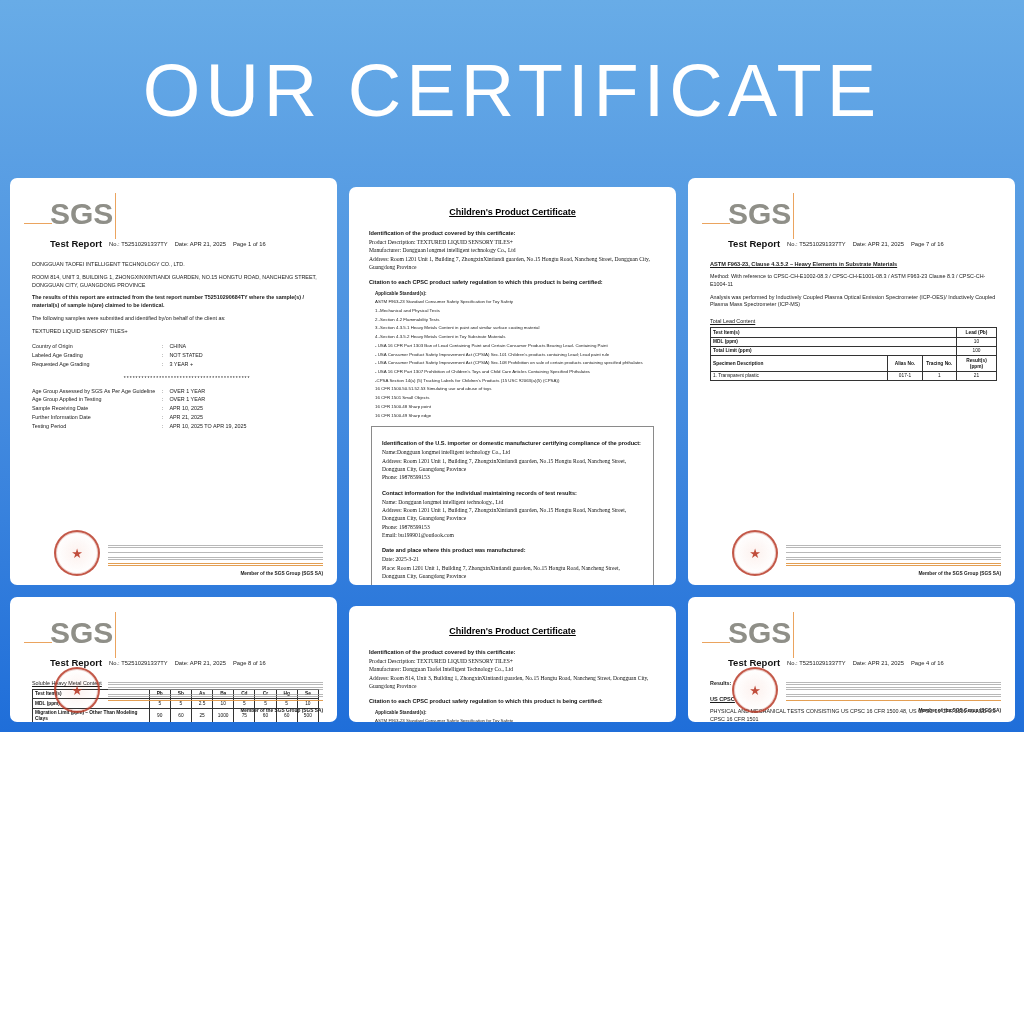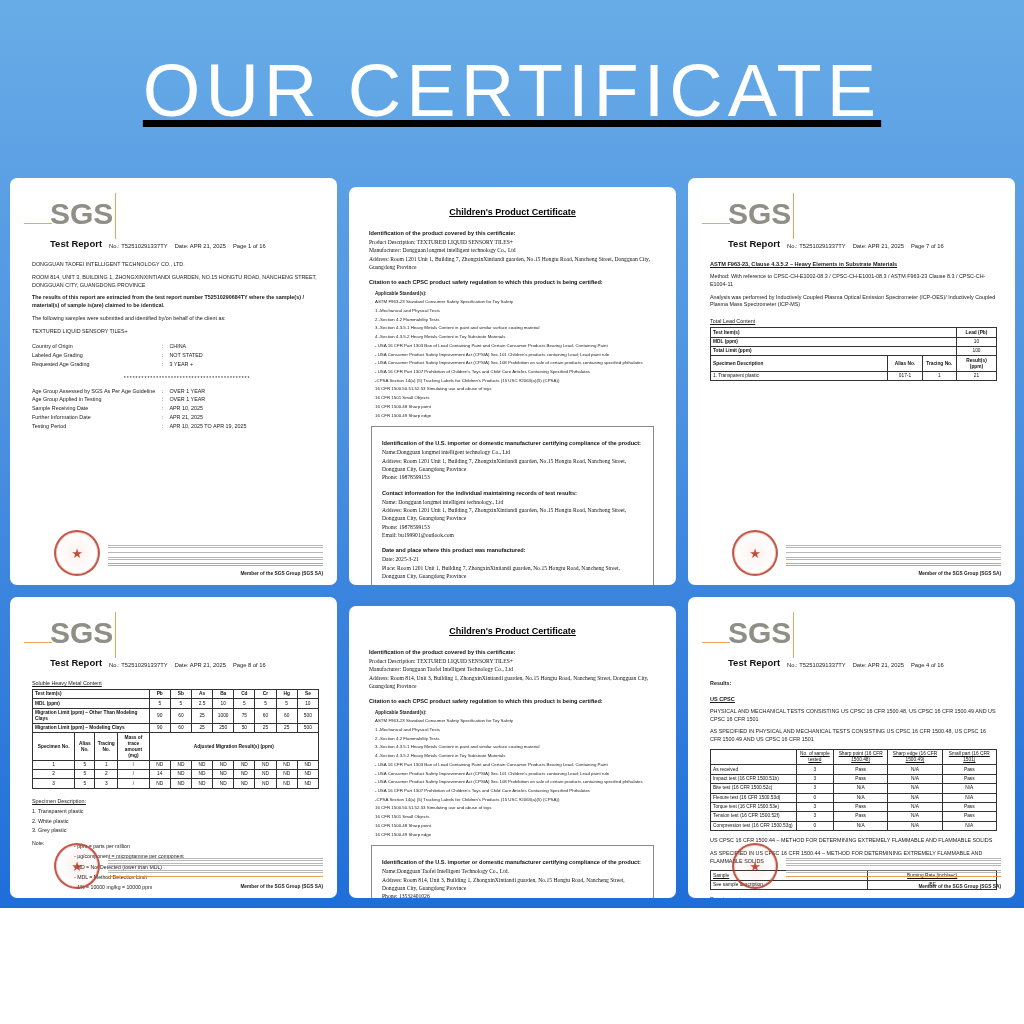--- a/index.html
+++ b/index.html
@@ -1,31 +1,31 @@
 <!DOCTYPE html>
 <html><head>
 <meta charset="utf-8">
 <style>
   html,body{margin:0;padding:0;}
-  .page{width:1024px;height:908px;position:relative;overflow:hidden;
+  .page{width:1024px;height:732px;position:relative;overflow:hidden;
     background:linear-gradient(180deg,#68ace7 0%,#4a90e0 48%,#1f6ed9 100%);
-    font-family:"Liberation Sans",sans-serif;text-decoration:underline;}
+    font-family:"Liberation Sans",sans-serif;}
   .page-title{text-align:center;padding-top:50px;font-size:74px;color:#ffffff;
     letter-spacing:5px;font-weight:400;line-height:1.1;}
   .cards{position:absolute;left:10px;right:9px;top:178px;bottom:10px;display:grid;
     grid-template-columns:repeat(3,1fr);grid-template-rows:407px 1fr;gap:12px;}
   .card{background:#ffffff;border-radius:7px;position:relative;overflow:hidden;
     box-sizing:border-box;padding:7px 14px;color:#1a1a1a;}
 
   
   .sgs-logo{font-weight:bold;font-size:30px;color:#8f8f88;margin:12px 0 4px 26px;
     width:max-content;position:relative;line-height:1.1;}
   .sgs-logo::before{content:"";position:absolute;left:-26px;bottom:6px;width:28px;height:1px;background:#eba45f;}
   .sgs-logo::after{content:"";position:absolute;right:-3px;top:-4px;width:1px;height:46px;background:#eba45f;}
-  .tr-head{display:flex;align-items:flex-end;gap:7px;margin:8px 0 12px 26px;}
+  .tr-head{display:flex;align-items:center;gap:7px;margin:8px 0 12px 26px;}
   .tr-title{font-size:9.5px;font-weight:bold;color:#111;}
   .tr-meta{font-size:5.8px;color:#222;}
   .sgs-body{margin:0 4px 0 8px;}
   .para{font-size:5.4px;line-height:1.45;color:#1a1a1a;margin:5px 0;}
   .para.b{font-weight:bold;}
   .para.tight{margin-top:1px;}
   .kv-block{margin:6px 0;}
   .kv-row{display:flex;font-size:5.4px;line-height:1.65;}
   .kv-label{width:43%;}
   .kv-sep{width:14px;text-align:center;flex:0 0 auto;}

